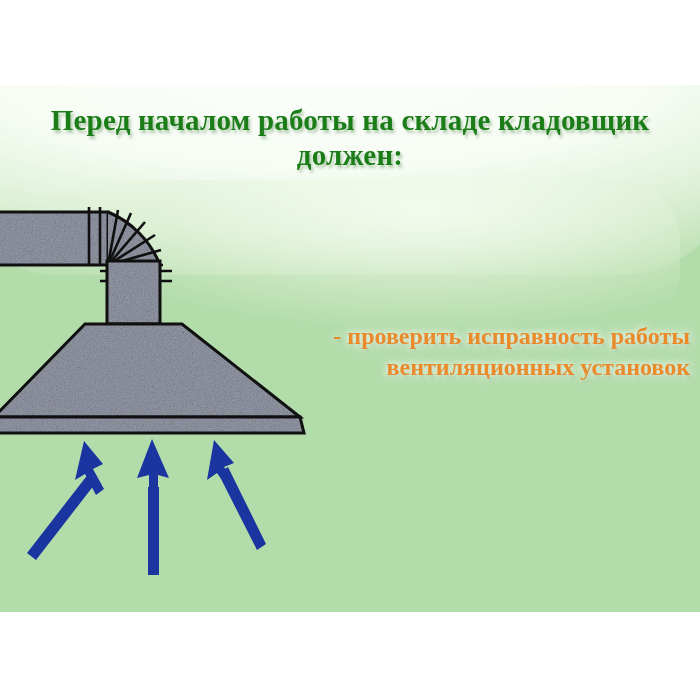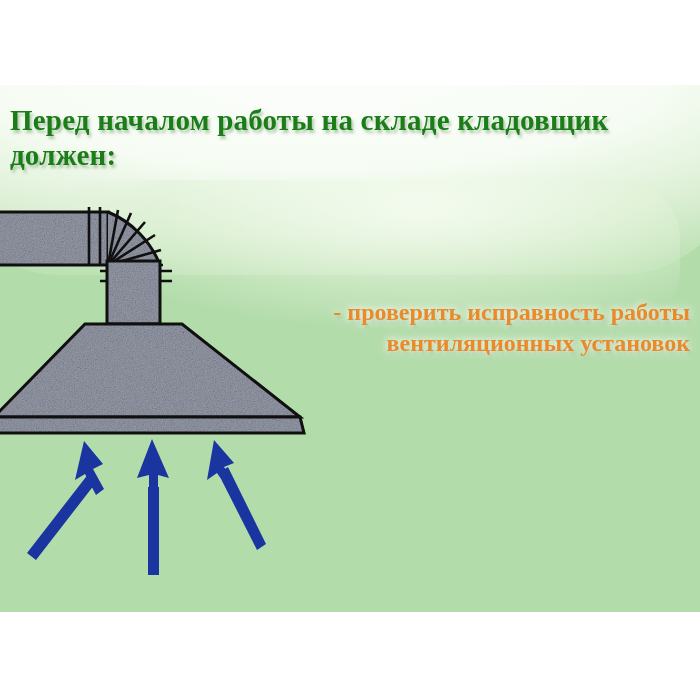--- a/index.html
+++ b/index.html
@@ -56,34 +56,35 @@
         rgba(179,220,171,0.0) 80%);
     pointer-events: none;
   }
 
   
   #heading {
     position: absolute;
     left: 10px;
     top: 18px;
     width: 680px;
+    text-align: center;
     font-size: 29px;
     font-weight: bold;
     line-height: 35px;
     color: #1a7d18;
     letter-spacing: 0.2px;
     text-shadow: 2px 3px 3px rgba(120,160,115,0.55);
     white-space: pre-line;
   }
 
   
   #bullet {
     position: absolute;
     left: 300px;
-    top: 212px;
+    top: 236px;
     width: 390px;
     text-align: right;
     font-size: 24px;
     font-weight: bold;
     line-height: 31px;
     color: #e98a2b;
     text-shadow:
        0 0 7px rgba(246,250,240,0.95),
        0 0 12px rgba(246,250,240,0.8),
        2px 3px 3px rgba(140,170,135,0.45);

